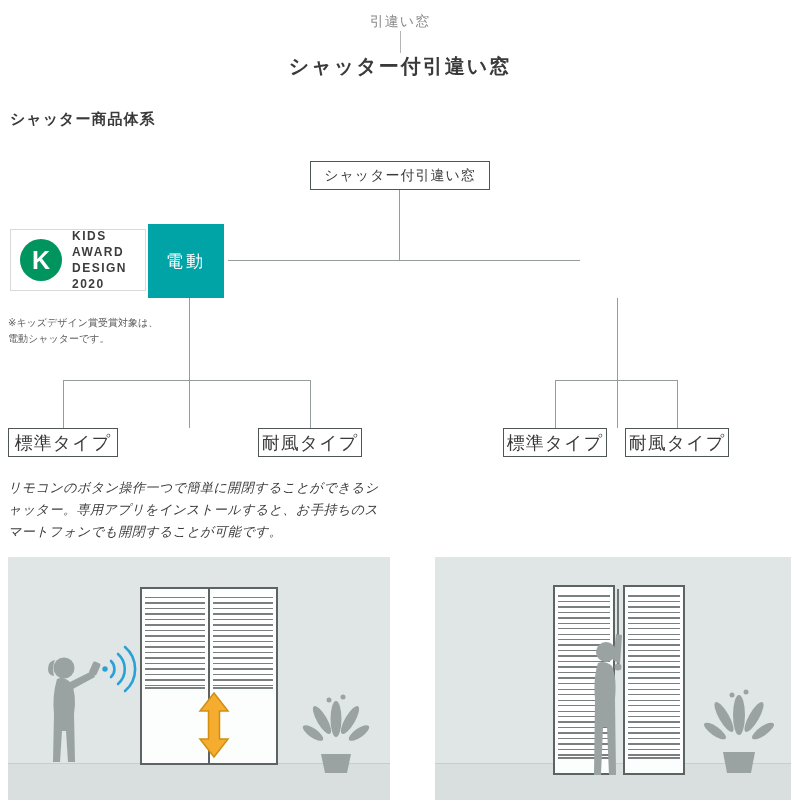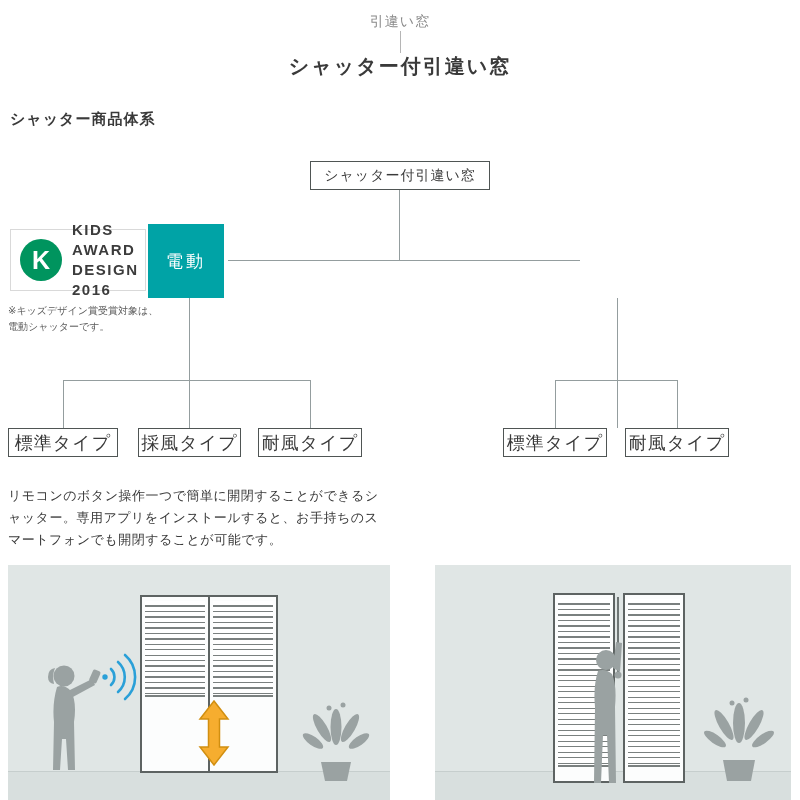--- a/index.html
+++ b/index.html
@@ -56,29 +56,29 @@
     position:absolute; left:10px; top:86px; width:136px; height:62px;
     background:#fff; border:1px solid #d9d9d9;
     display:flex; align-items:center; gap:10px; padding-left:9px;
   }
   .award-logo {
     width:42px; height:42px; border-radius:50%;
     background:var(--award-green,#00945e); color:#fff;
     display:flex; align-items:center; justify-content:center;
     font-size:25px; font-weight:bold; flex:0 0 auto;
   }
-  .award-text { font-size:15px; font-weight:bold; letter-spacing:1.5px; color:#3c3c3c; line-height:1.35; }
+  .award-text { font-size:12px; font-weight:bold; letter-spacing:1.5px; color:#3c3c3c; line-height:1.35; }
   .award-note {
-    position:absolute; left:8px; top:160px; width:170px;
+    position:absolute; left:8px; top:172px; width:170px;
     font-size:10px; color:#5c5c5c; line-height:1.6; white-space:pre-line;
   }
 
   
   .cols { display:flex; padding:0 8px; }
-  .desc-row { margin-top:12px; }
+  .desc-row { margin-top:4px;font-style:italic; }
   .illus-row { margin-top:14px; }
   .col-left  { width:382px; margin-right:45px; flex:0 0 auto; }
   .col-right { width:356px; flex:0 0 auto; }
   .desc { font-size:13px; line-height:1.7; color:#3a3a3a; letter-spacing:0.5px; }
 
   .scene { position:relative; height:245px; background:var(--illus-bg,#e0e6e5); overflow:hidden; }
   .floor { position:absolute; left:0; right:0; top:206px; bottom:0; background:var(--illus-floor,#d8dfde); border-top:1px solid #c6cecd; }
 
   
   .shutter { position:absolute; background:#fcfdfd; border:2px solid #5d6362; }
@@ -130,28 +130,27 @@
   <div class="node root-node">シャッター付引違い窓</div>
 
   <div class="big-node electric-node">電動</div>
 
   <div class="award-box">
     <div class="award-logo">K</div>
     <div class="award-text">
       <div>KIDS</div>
       <div>AWARD</div>
       <div>DESIGN</div>
-      <div>2016</div>
+      <div>2020</div>
     </div>
   </div>
   <div class="award-note">※キッズデザイン賞受賞対象は、
 電動シャッターです。</div>
 
   <div class="node child e-c0">標準タイプ</div>
-  <div class="node child e-c1">採風タイプ</div>
   <div class="node child e-c2">耐風タイプ</div>
   <div class="node child m-c0">標準タイプ</div>
   <div class="node child m-c1">耐風タイプ</div>
 </div>
 
 <div class="cols desc-row">
   <p class="desc col-left">リモコンのボタン操作一つで簡単に開閉することができるシャッター。専用アプリをインストールすると、お手持ちのスマートフォンでも開閉することが可能です。</p>
 </div>
 
 <div class="cols illus-row">

